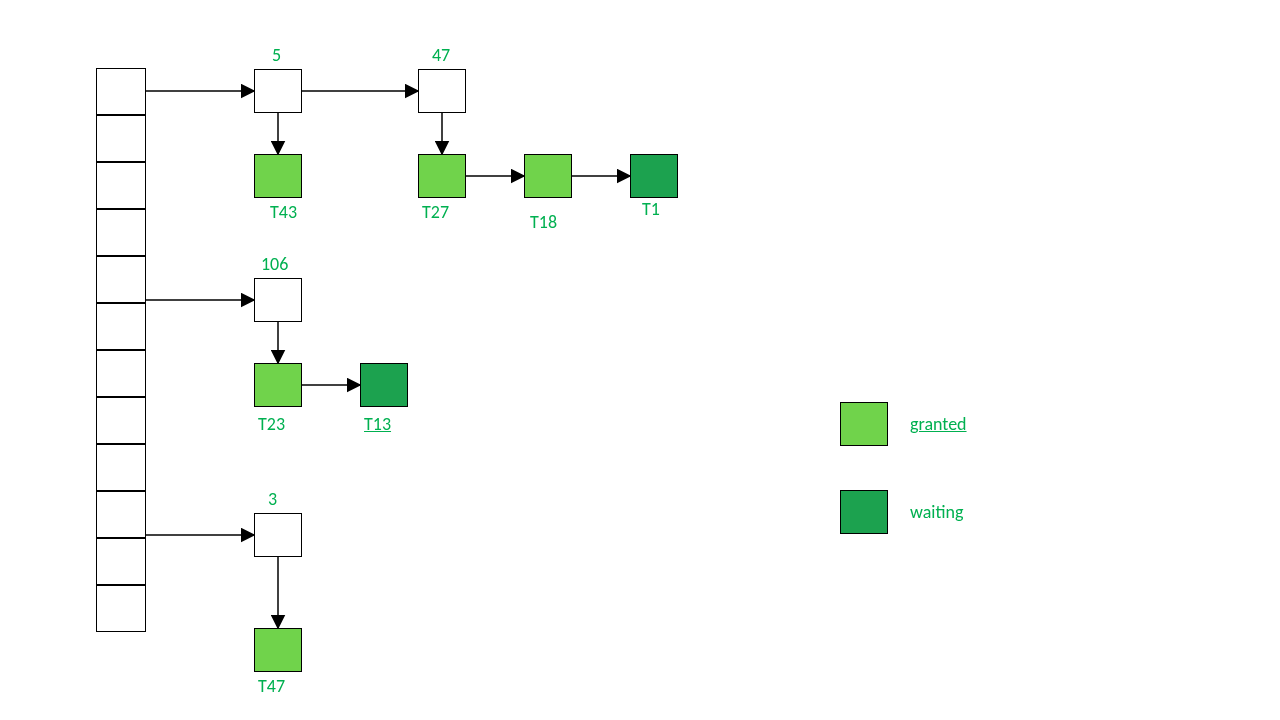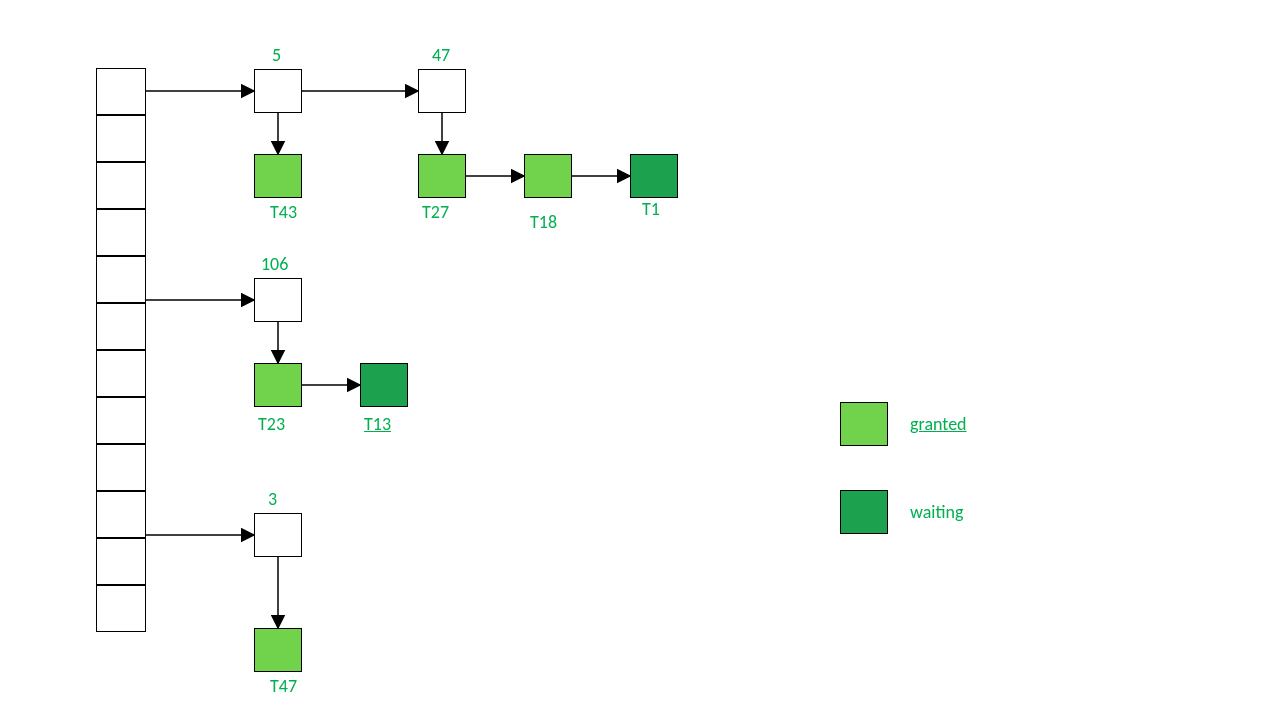--- a/index.html
+++ b/index.html
@@ -110,20 +110,20 @@
   <div class="lbl" style="left:261px; top:253px;">106</div>
   <div class="node-box" style="left:254px; top:278px;"></div>
   <div class="tx-box granted" style="left:254px; top:363px;"></div>
   <div class="lbl" style="left:258px; top:413px;">T23</div>
   <div class="tx-box waiting" style="left:360px; top:363px;"></div>
   <div class="lbl" style="left:364px; top:413px;text-decoration:underline;">T13</div>
 
   <div class="lbl" style="left:268px; top:488px;">3</div>
   <div class="node-box" style="left:254px; top:513px;"></div>
   <div class="tx-box granted" style="left:254px; top:628px;"></div>
-  <div class="lbl" style="left:258px; top:675px;margin-left:12px;">T47</div>
+  <div class="lbl" style="left:258px; top:675px;">T47</div>
 
   <div class="tx-box granted" style="left:840px; top:402px;"></div>
   <div class="lbl" style="left:910px; top:413px;text-decoration:underline;">granted</div>
   <div class="tx-box waiting" style="left:840px; top:490px;"></div>
   <div class="lbl" style="left:910px; top:501px;">waiting</div>
 
 </div>
 
 </body></html>

